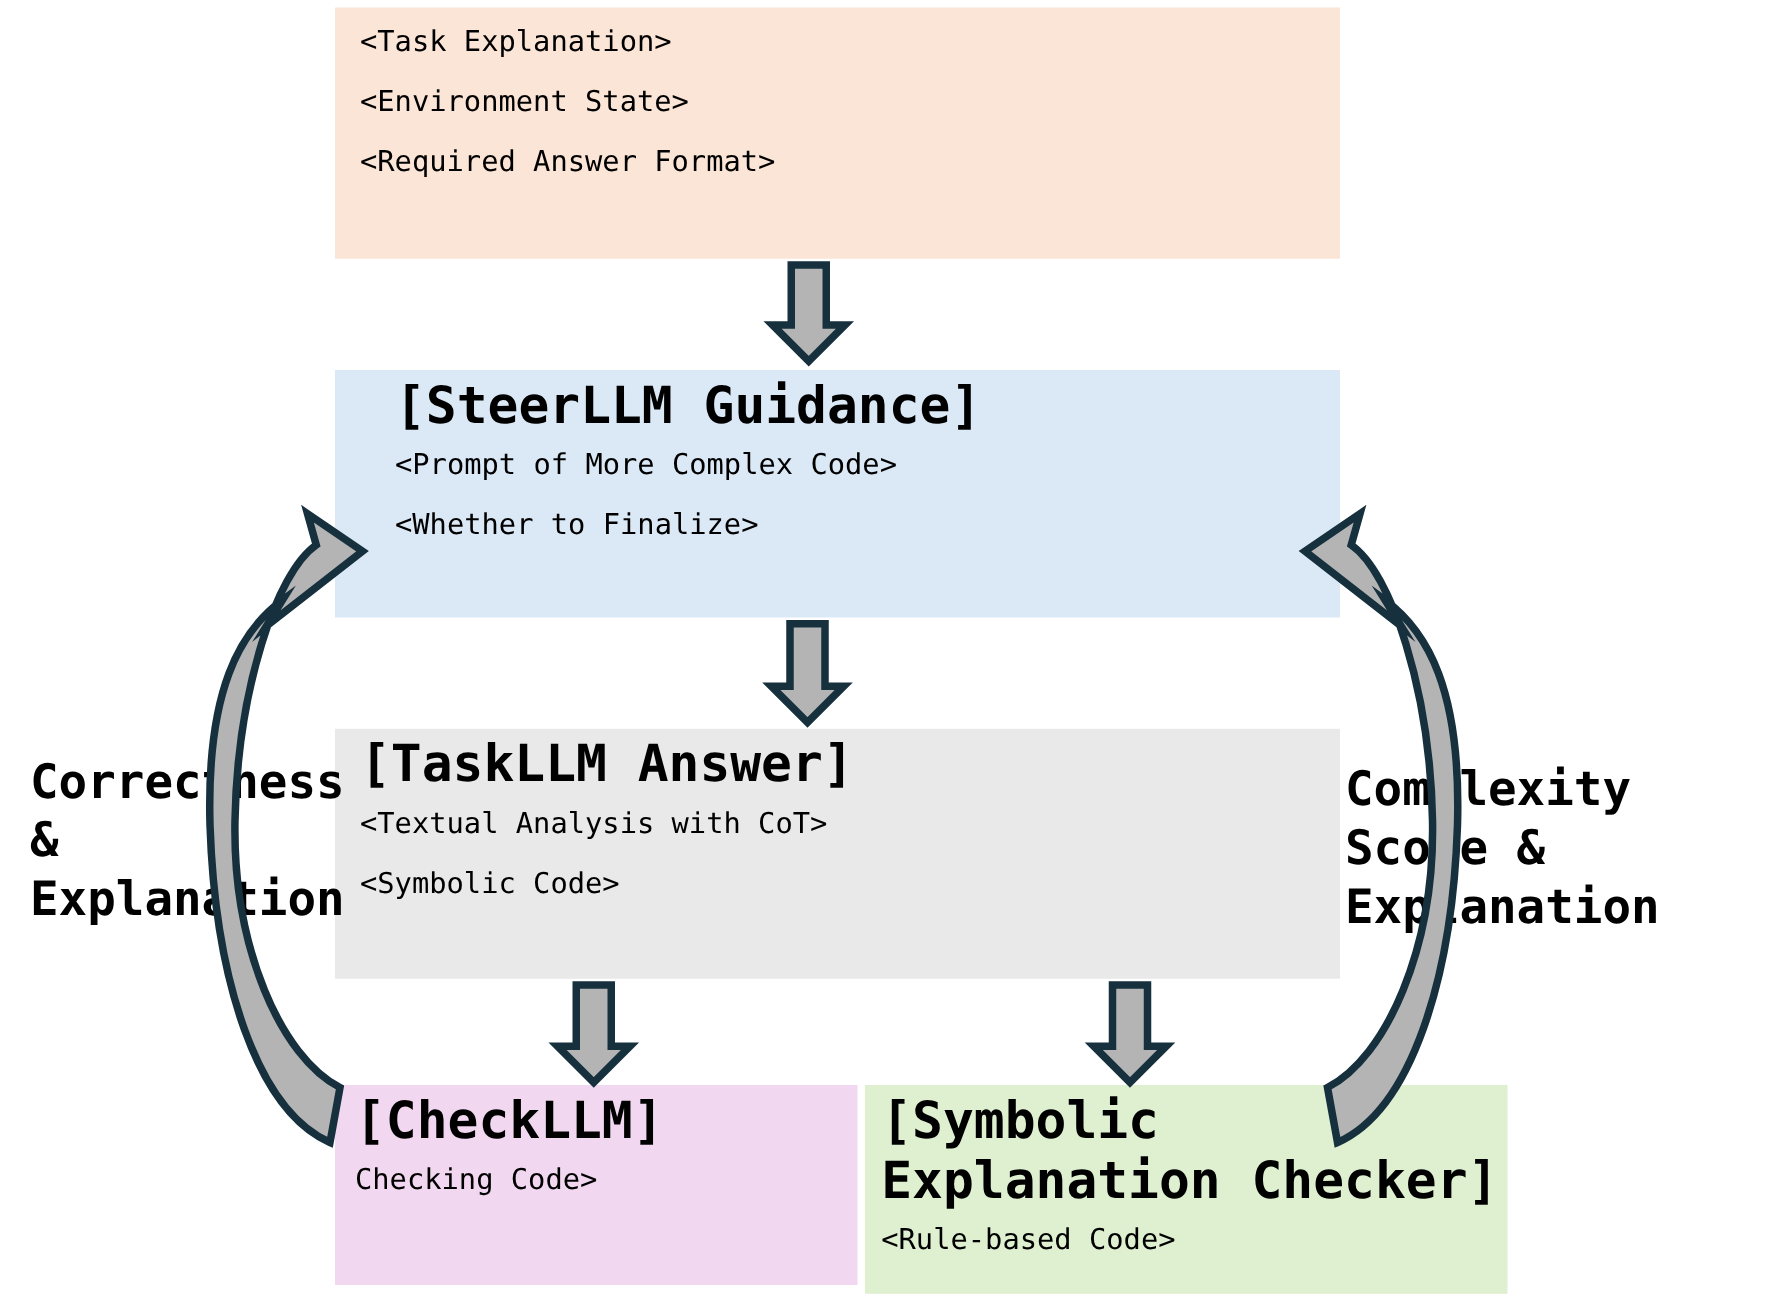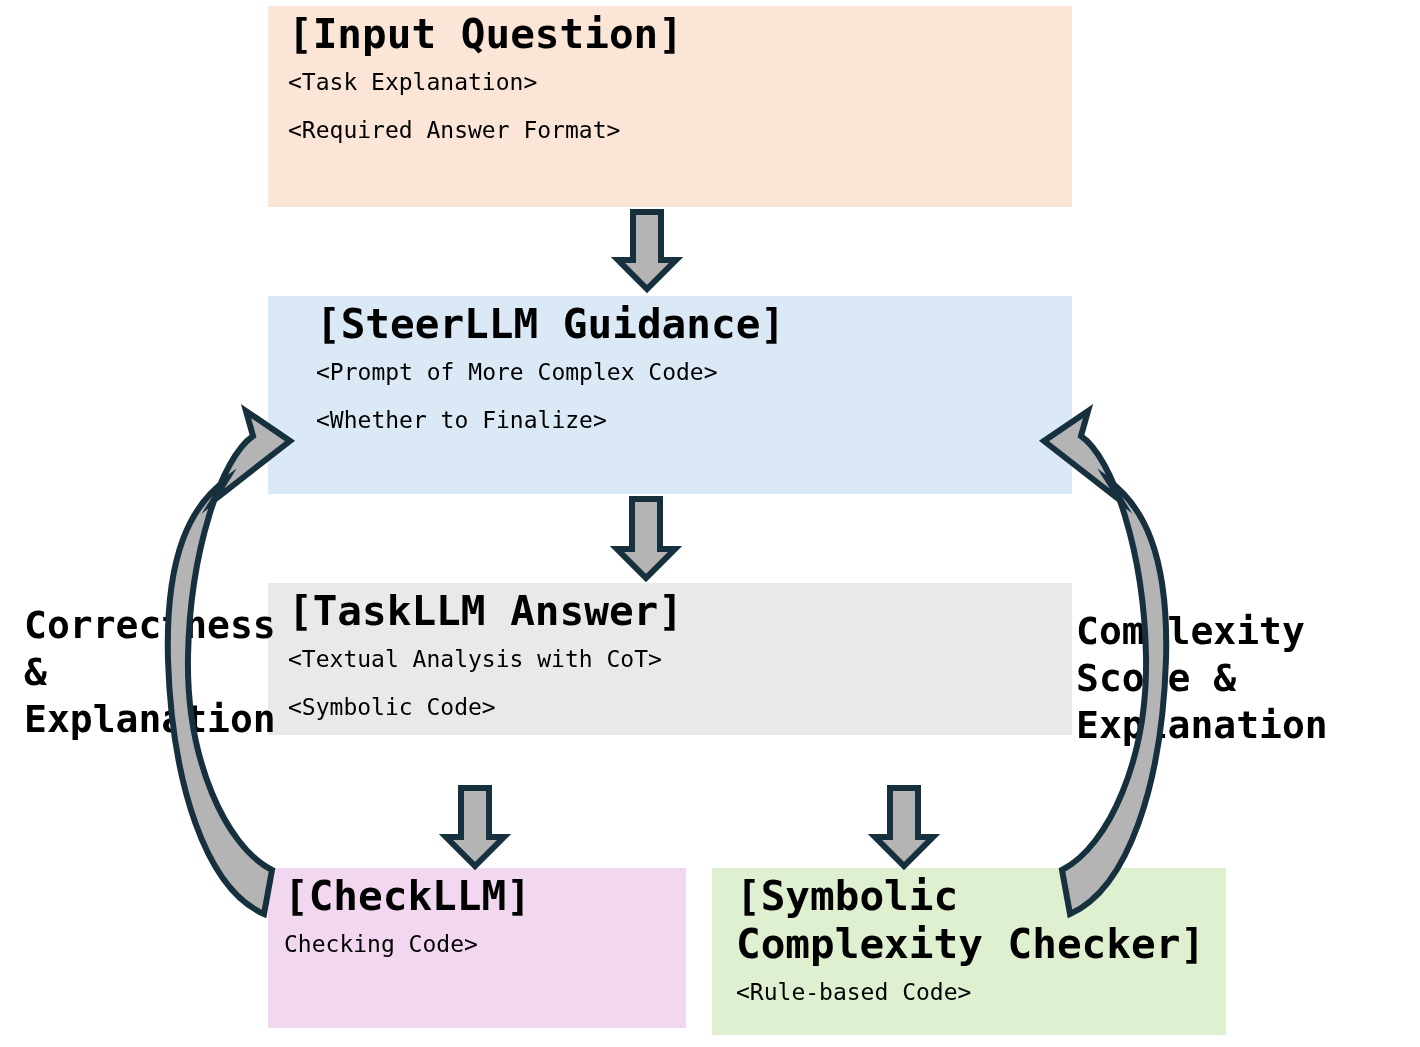--- a/index.html
+++ b/index.html
@@ -11,23 +11,23 @@
     color:#000;
     overflow:hidden;
   }
   .box{
     position:absolute;
     box-sizing:border-box;
     padding:4px 8px 0 20px;
   }
   .box-input   {left:268px; top:6px;   width:804px; height:201px; background:var(--box-input);}
   .box-steer   {left:268px; top:296px; width:804px; height:198px; background:var(--box-steer);padding-left:48px;}
-  .box-task    {left:268px; top:583px; width:804px; height:152px; background:var(--box-task);}
+  .box-task    {left:268px; top:583px; width:804px; height:200px; background:var(--box-task);}
   .box-check   {left:268px; top:868px; width:418px; height:160px; background:var(--box-check); padding-left:16px;}
-  .box-symbolic{left:712px; top:868px; width:514px; height:167px; background:var(--box-symbolic); padding-left:24px;}
+  .box-symbolic{left:692px; top:868px; width:514px; height:167px; background:var(--box-symbolic); padding-left:13px;}
   .btitle{
     font-weight:bold;
     font-size:41px;
     line-height:48px;
     white-space:nowrap;
   }
   .bline{
     font-size:23px;
     line-height:48px;
     white-space:nowrap;
@@ -52,22 +52,22 @@
     stroke-linejoin:miter;
     stroke-miterlimit:8;
   }
 </style>
 </head>
 <body>
 
 <div class="canvas">
 
   <div class="box box-input">
-    <div class="btitle">[Input Question]</div>
     <div class="bline">&lt;Task Explanation&gt;</div>
+    <div class="bline">&lt;Environment State&gt;</div>
     <div class="bline">&lt;Required Answer Format&gt;</div>
   </div>
 
   <div class="box box-steer">
     <div class="btitle">[SteerLLM Guidance]</div>
     <div class="bline">&lt;Prompt of More Complex Code&gt;</div>
     <div class="bline">&lt;Whether to Finalize&gt;</div>
   </div>
 
   <div class="box box-task">
@@ -76,21 +76,21 @@
     <div class="bline">&lt;Symbolic Code&gt;</div>
   </div>
 
   <div class="box box-check">
     <div class="btitle">[CheckLLM]</div>
     <div class="bline">Checking Code&gt;</div>
   </div>
 
   <div class="box box-symbolic">
     <div class="btitle">[Symbolic</div>
-    <div class="btitle">Complexity Checker]</div>
+    <div class="btitle">Explanation Checker]</div>
     <div class="bline">&lt;Rule-based Code&gt;</div>
   </div>
 
   <div class="flabel flabel-left">
     <div>Correctness</div>
     <div>&amp;</div>
     <div>Explanation</div>
   </div>
 
   <div class="flabel flabel-right">

